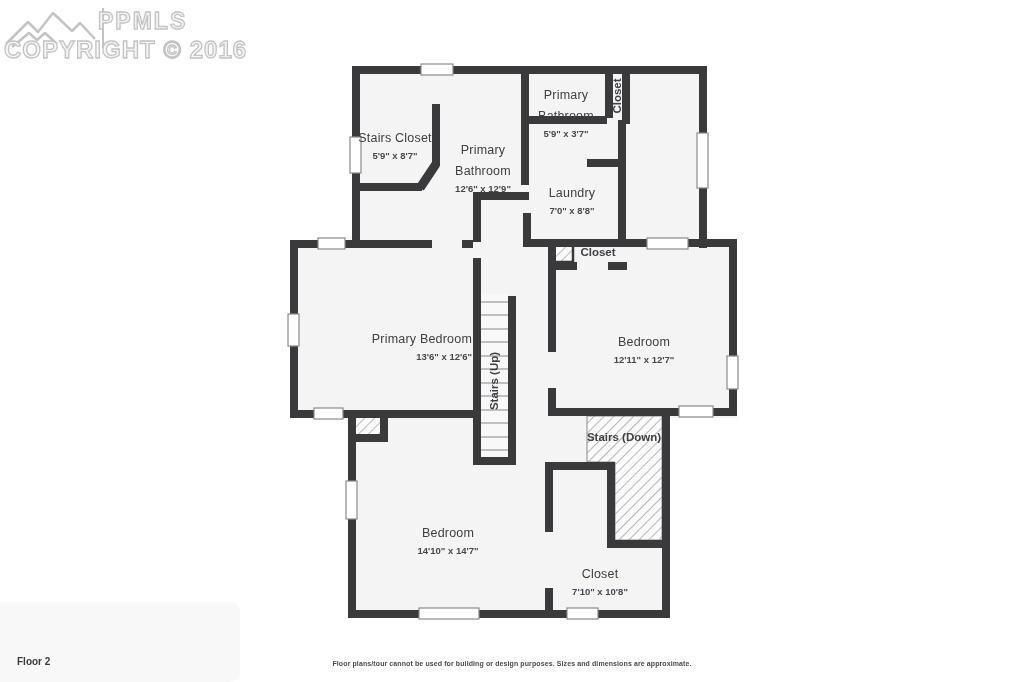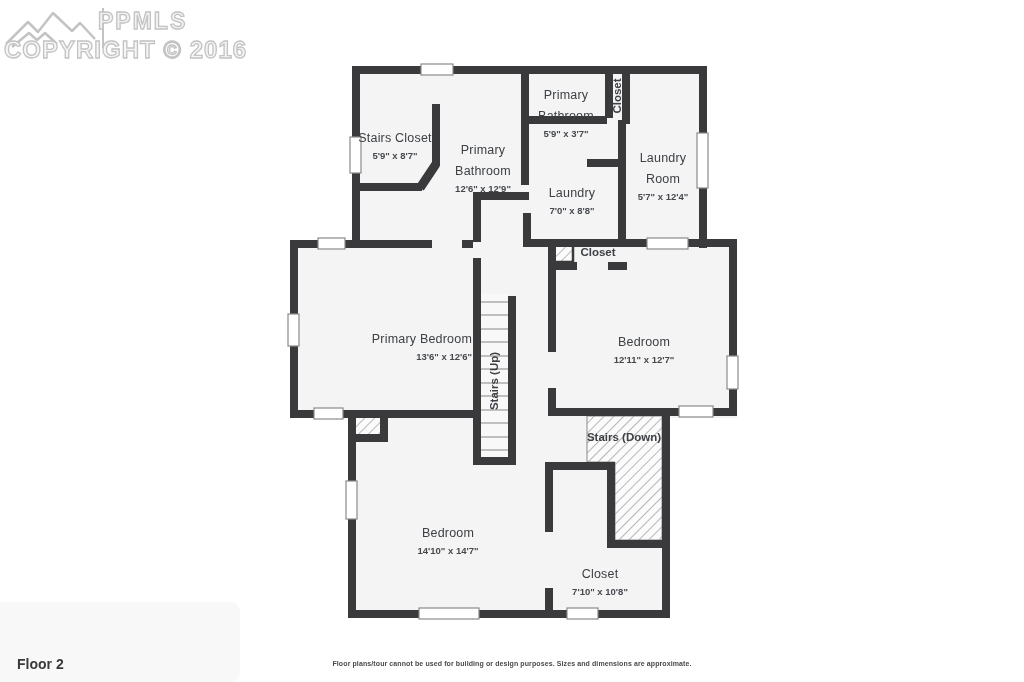--- a/index.html
+++ b/index.html
@@ -9,21 +9,21 @@
   .lbl{position:absolute;transform:translate(-50%,-50%);text-align:center;color:#3d4045;pointer-events:none;}
   .rn{font-weight:normal;font-size:12.5px;line-height:21px;letter-spacing:.2px;margin-top:36px;}
   .rd{font-weight:bold;font-size:9.5px;line-height:11px;margin-top:1px;color:#45484d;}
   .rot{transform:translate(-50%,-50%) rotate(-90deg);white-space:nowrap;}
   .small-lbl{font-weight:bold;font-size:11.5px;color:#3d4045;}
   .logo{position:absolute;left:0;top:0;width:260px;height:70px;}
   .logo-ppmls{position:absolute;left:98px;top:8px;font-size:23px;font-weight:bold;letter-spacing:2px;
       color:#f2f2f2;-webkit-text-stroke:1.3px #c3c3c3;}
   .logo-copy{position:absolute;left:4px;top:36px;font-size:24px;font-weight:bold;letter-spacing:1px;
       color:#f5f5f5;-webkit-text-stroke:1.3px #c3c3c3;white-space:nowrap;}
-  .floor-tag{position:absolute;left:17px;top:656px;font-size:14px;font-weight:bold;color:#3a3a3a;}
+  .floor-tag{position:absolute;left:17px;top:656px;font-size:10px;font-weight:bold;color:#3a3a3a;}
   .disclaimer{position:absolute;left:0;top:660px;width:1024px;text-align:center;
       font-size:7px;font-weight:bold;color:#4a4a4a;letter-spacing:.1px;}
   .panel{position:absolute;left:-8px;top:602px;width:248px;height:80px;background:#f8f8f8;border-radius:10px;}
 </style>
 </head>
 <body>
 
 <div id="stage">
 
   <div class="panel"></div>
@@ -150,24 +150,20 @@
 
   <div class="lbl" style="left:566px;top:94px;width:92px;">
     <div class="rn">Primary Bathroom</div>
     <div class="rd">5'9" x 3'7"</div>
   </div>
 
   <div class="lbl rot small-lbl" style="left:617px;top:96px;">
     <span>Closet</span>
   </div>
 
-  <div class="lbl" style="left:663px;top:157px;width:72px;">
-    <div class="rn">Laundry Room</div>
-    <div class="rd">5'7" x 12'4"</div>
-  </div>
 
   <div class="lbl" style="left:572px;top:181px;width:100px;">
     <div class="rn">Laundry</div>
     <div class="rd">7'0" x 8'8"</div>
   </div>
 
   <div class="lbl small-lbl" style="left:598px;top:252px;">
     <span>Closet</span>
   </div>
 

